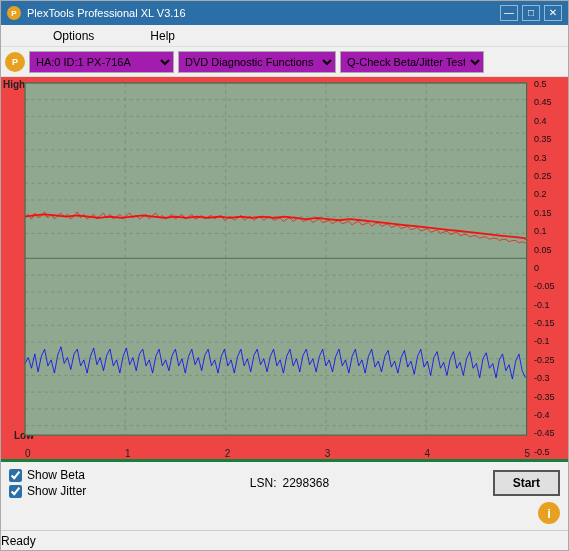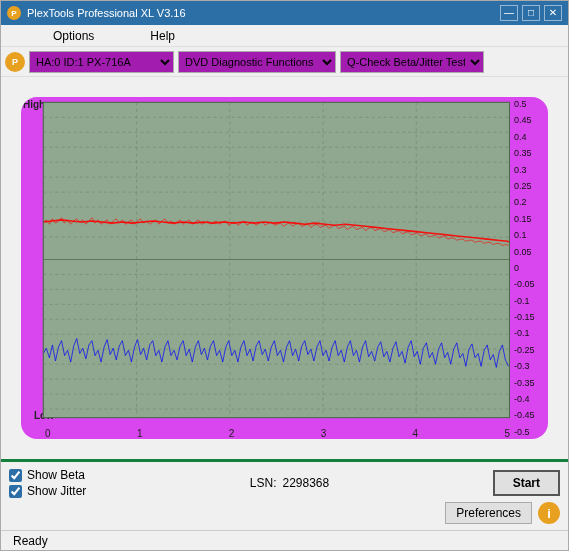--- a/index.html
+++ b/index.html
@@ -111,25 +111,24 @@
       border: 1px solid #aaa;
       background: #a21caf;
       padding: 1px 2px;
       cursor: pointer;
     }
     .select-drive { width: 145px; }
     .select-function { width: 158px; }
     .select-test { width: 144px; }
     .chart-area {
       flex: 1;
-      background: #d946ef;
+      background: #ef4444;
       position: relative;
-      margin: 20px;
+      margin: 0;
       overflow: hidden;
-      border-radius: 16px;
     }
     .chart-label-high {
       position: absolute;
       top: 2px;
       left: 2px;
       font-size: 10px;
       color: #222;
       font-weight: bold;
     }
     .chart-label-low {
@@ -212,21 +211,21 @@
       justify-content: center;
     }
     .right-buttons {
       display: flex;
       align-items: center;
       gap: 6px;
     }
     .status-bar {
       background: #f0f0f0;
       border-top: 1px solid #ccc;
-      padding: 2px 12px;
+      padding: 2px 0;
       font-size: 12px;
       height: 20px;
       display: flex;
       align-items: center;
     }
     .y-axis-labels {
       position: absolute;
       right: 0;
       top: 0;
       bottom: 0;
@@ -384,21 +383,20 @@
       </div>
       <div class="lsn-area">
         <span>LSN:</span>
         <span>2298368</span>
       </div>
       <button class="start-btn">Start</button>
     </div>
     <div class="bottom-row2">
       <div style="flex:1"></div>
       <div class="right-buttons">
-        <button class="preferences-btn">Preferences</button>
         <button class="info-btn">i</button>
       </div>
     </div>
   </div>
 
   <div class="status-bar">
     <span>Ready</span>
   </div>
 </div>
 

